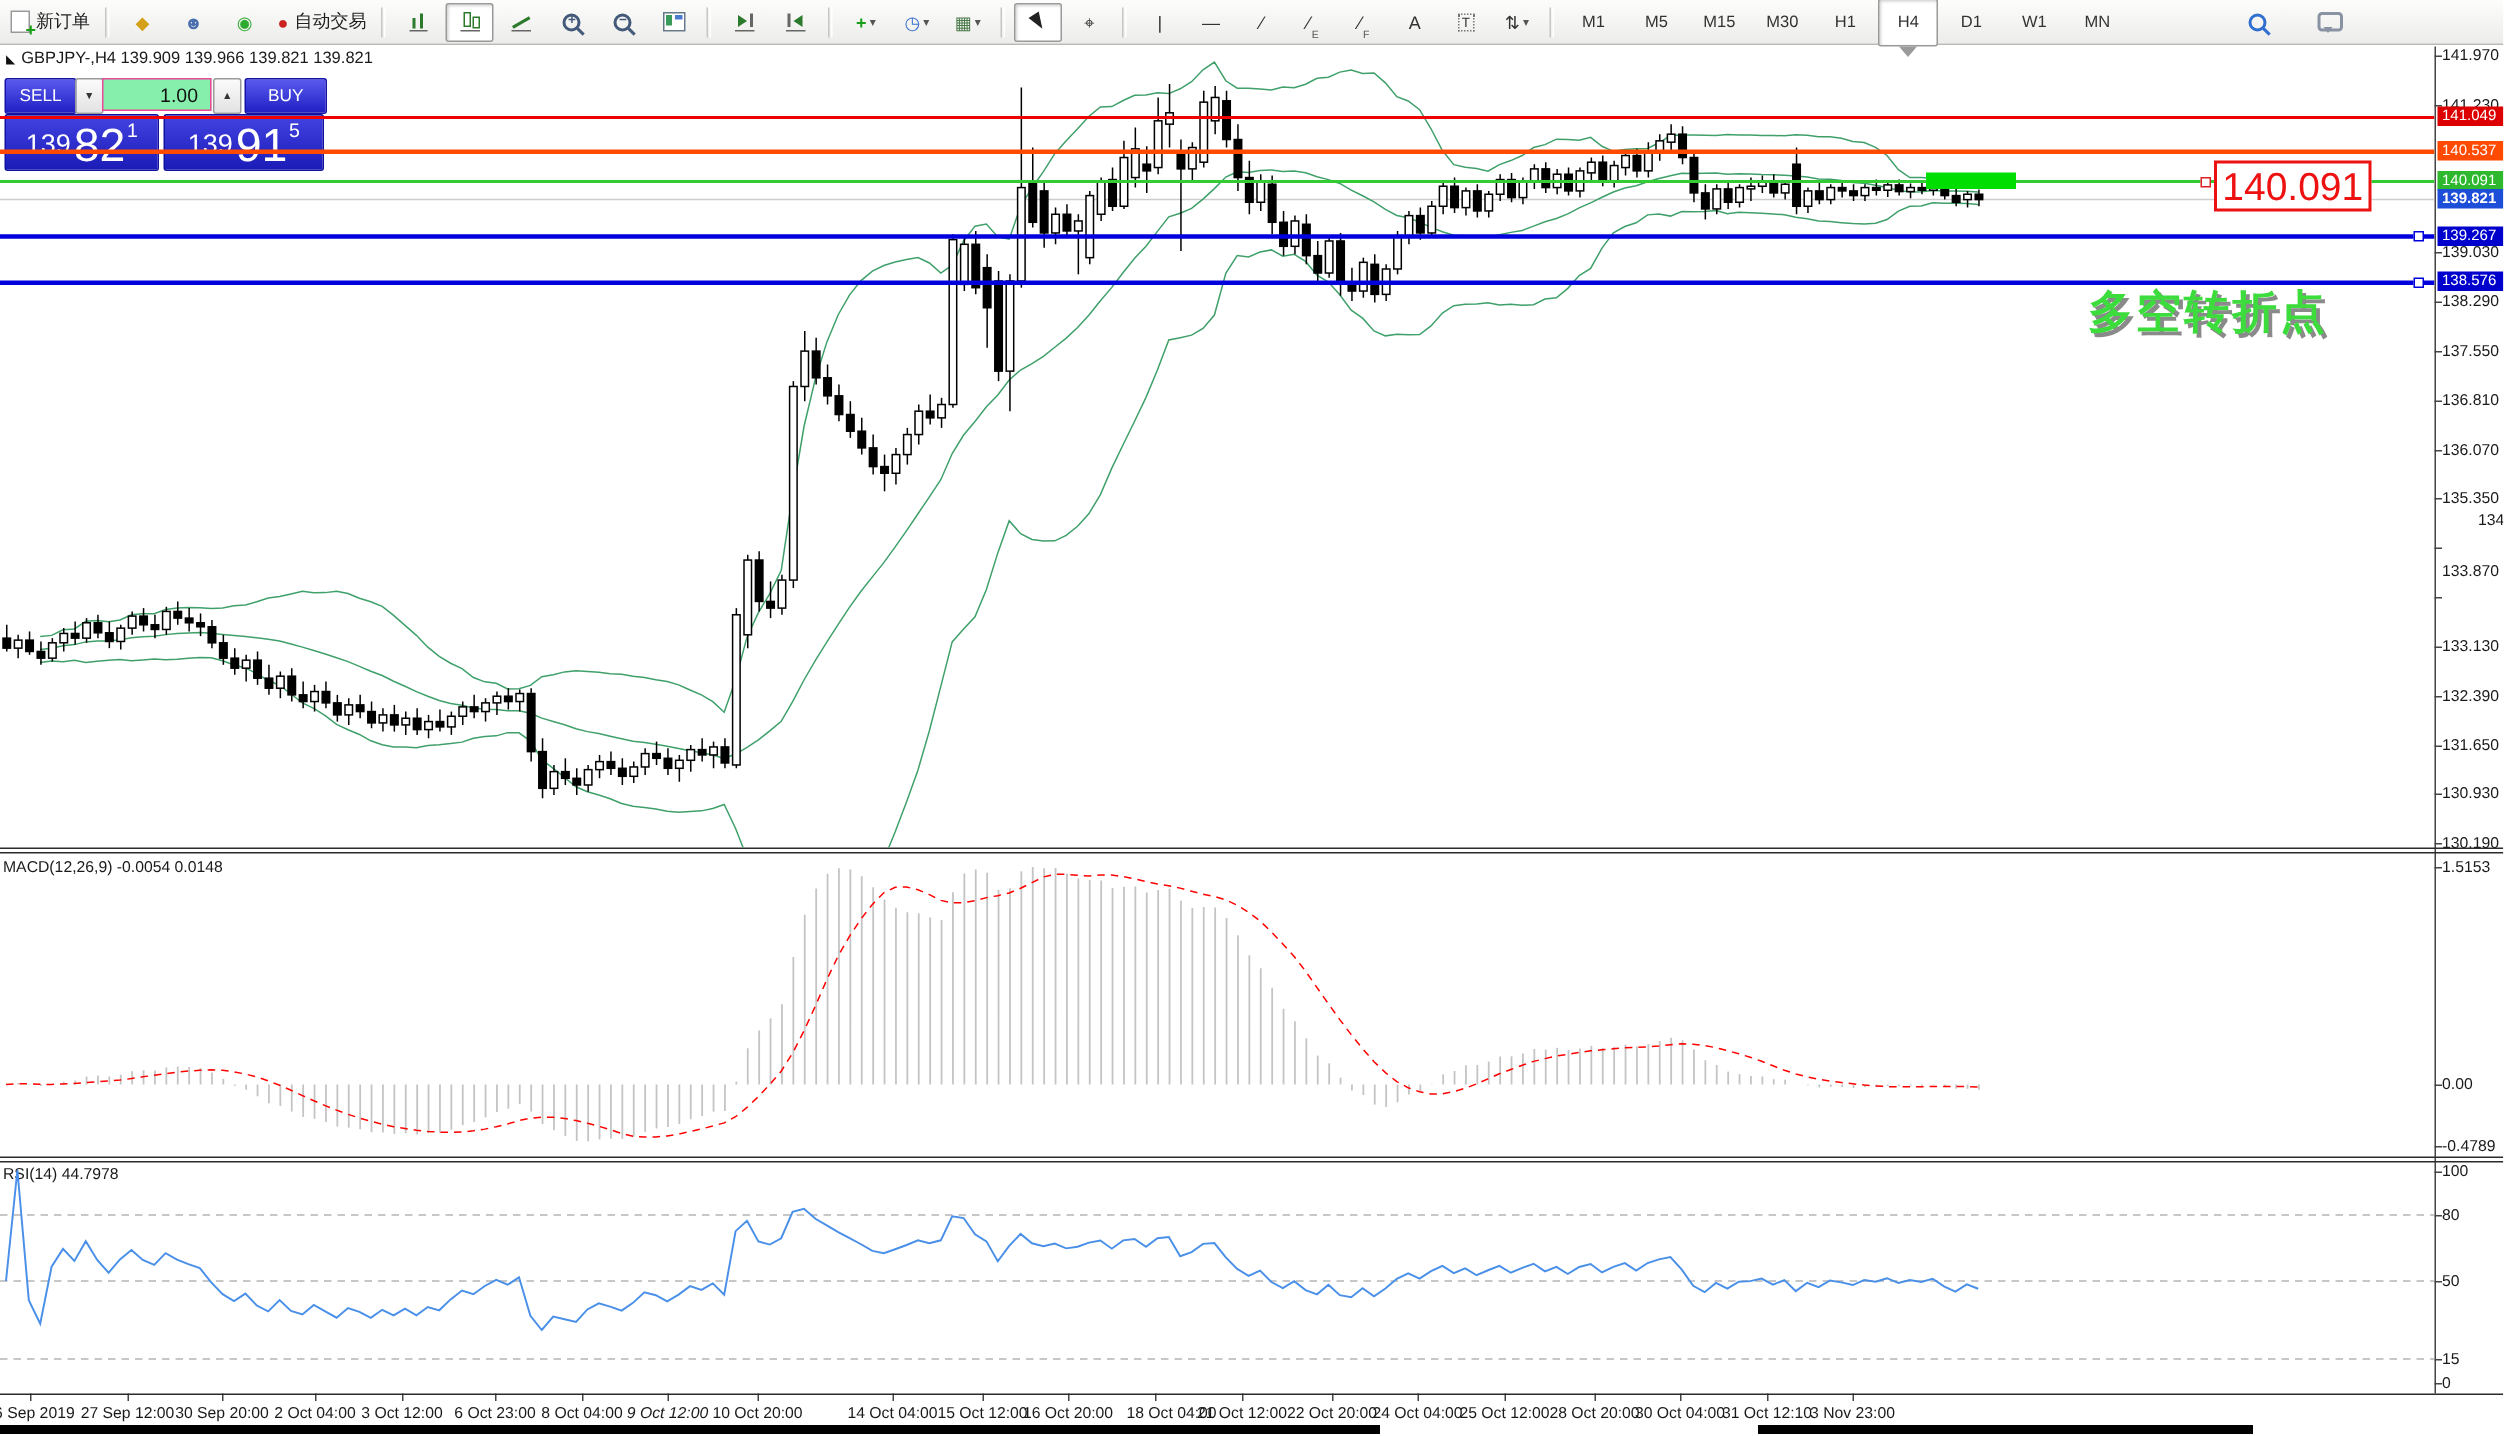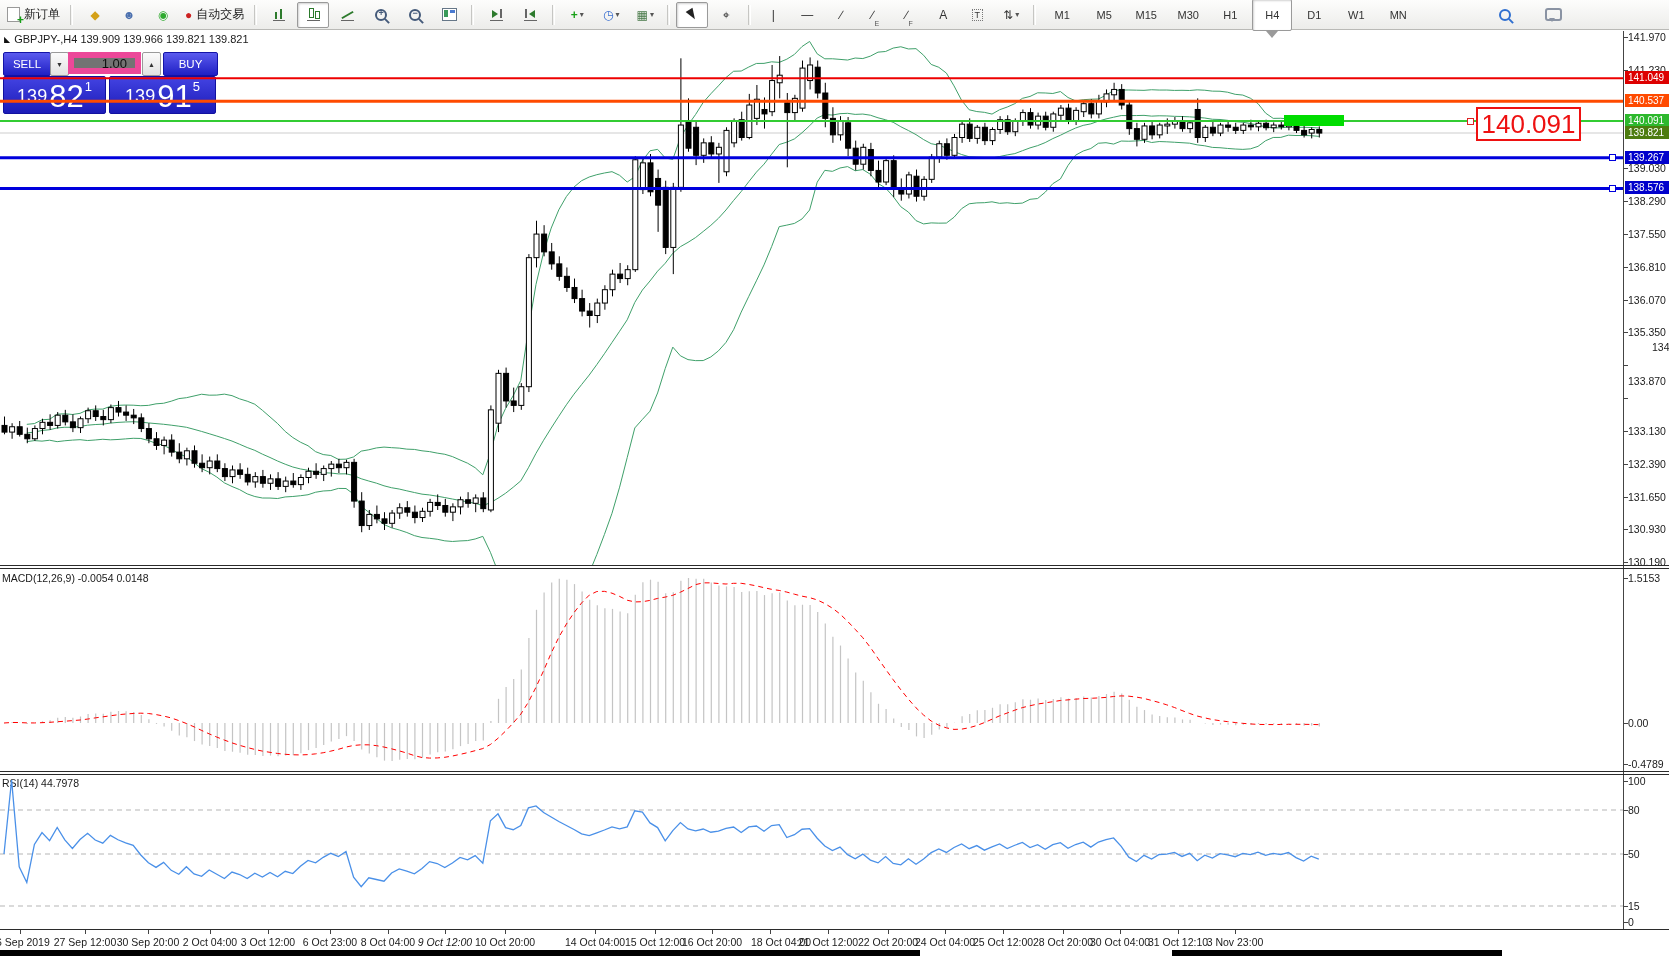--- a/index.html
+++ b/index.html
@@ -59,21 +59,21 @@
          text-align:left;padding:1px 0 0 3px;box-sizing:border-box;white-space:nowrap;}
   .ttick{position:absolute;top:929px;width:1px;height:5px;background:#444;}
   .tlab{position:absolute;top:936px;font-size:10.5px;color:#1a1a1a;transform:translateX(-50%);white-space:nowrap;}
   .pane-label{position:absolute;font-size:10.5px;color:#1a1a1a;}
   
   #trade-panel{position:absolute;left:2px;top:52px;width:214px;height:62px;}
   .tp-btn{position:absolute;background:linear-gradient(#5a5aee,#2020c4);color:#fff;border:1px solid #1313a8;
      border-radius:2px;font-size:11.5px;display:flex;align-items:center;justify-content:center;}
   .tp-spin{position:absolute;background:linear-gradient(#fbfbfb,#e2e2e2);border:1px solid #9a9a9a;color:#333;
      font-size:7px;display:flex;align-items:center;justify-content:center;border-radius:2px;}
-  #tp-vol{position:absolute;left:66px;top:0;width:73px;height:22px;background:#737373;border:6px solid #ec4899;
+  #tp-vol{position:absolute;left:66px;top:0;width:73px;height:22px;background:#86efac;border:1px solid #ec4899;
      font-size:13px;color:#111;display:flex;align-items:center;justify-content:flex-end;padding-right:8px;box-sizing:border-box;}
   .tp-price{position:absolute;top:24px;height:38px;background:linear-gradient(#4343e2,#1b1bb8);border:1px solid #1111a0;
      border-radius:2px;color:#fff;display:flex;align-items:flex-end;justify-content:center;padding-bottom:3px;box-sizing:border-box;}
   .tp-price .pre{font-size:18px;margin:0 2px 3px 0;}
   .tp-price .big{font-size:31px;line-height:26px;}
   .tp-price .sup{font-size:13px;margin:0 0 16px 1px;}
   
   #price-box{position:absolute;border:2px solid #ee1111;background:#fff;color:#ee1111;
      font-size:26px;display:flex;align-items:center;justify-content:center;z-index:30;}
   #cn-note{position:absolute;font-size:30px;font-weight:bold;color:#3cdc3c;text-shadow:2.5px 2.5px 0 #8a8a8a;z-index:30;letter-spacing:2px;}
@@ -795,21 +795,21 @@
       <div class="axlabel" style="top: 457.695px;">132.390</div>
       <div class="axtick" style="top: 496.625px;"></div>
       <div class="axlabel" style="top: 490.625px;">131.650</div>
       <div class="axtick" style="top: 528.664px;"></div>
       <div class="axlabel" style="top: 522.664px;">130.930</div>
       <div class="axtick" style="top: 561.595px;"></div>
       <div class="axlabel" style="top: 555.595px;">130.190</div>
       <div class="badge" style="top: 71.369px; background: rgb(221, 0, 0);">141.049</div>
       <div class="badge" style="top: 94.153px; background: rgb(255, 74, 0);">140.537</div>
       <div class="badge" style="top: 114px; background: rgb(45, 184, 45);">140.091</div>
-      <div class="badge" style="top: 126.015px; background: #4d7c0f;">139.821</div>
+      <div class="badge" style="top: 126.015px; background: #1d4ed8; font-weight: bold;">139.821</div>
       <div class="badge" style="top: 150.668px; background: rgb(0, 0, 204);">139.267</div>
       <div class="badge" style="top: 181.417px; background: rgb(0, 0, 204);">138.576</div>
       <div class="axtick" style="top: 578px;"></div>
       <div class="axlabel" style="top: 572px;">1.5153</div>
       <div class="axtick" style="top: 723px;"></div>
       <div class="axlabel" style="top: 717px;">0.00</div>
       <div class="axtick" style="top: 764px;"></div>
       <div class="axlabel" style="top: 758px;">-0.4789</div>
       <div class="axtick" style="top: 781px;"></div>
       <div class="axlabel" style="top: 775px;">100</div>
@@ -889,20 +889,21 @@
       <span class="sup">1</span>
     </div>
     <div class="tp-price" style="left:107px;width:107px;">
       <span class="pre">139</span>
       <span class="big">91</span>
       <span class="sup">5</span>
     </div>
   </div>
 
   <div id="price-box" class="overlay" style="left: 1476px; top: 107px; width: 101px; height: 30px;">140.091</div>
+  <div id="cn-note" class="overlay" style="left: 1392px; top: 188px;">多空转折点</div>
   <div id="top-marker" style="left: 1266px; top: 31px;"></div>
   <div id="handles">
       <div class="handle" style="left: 1467px; top: 117.5px; border: 1.5px solid rgb(221, 34, 34);"></div>
       <div class="handle" style="left: 1609px; top: 154.168px; border: 1.5px solid rgb(0, 0, 221);"></div>
       <div class="handle" style="left: 1609px; top: 184.917px; border: 1.5px solid rgb(0, 0, 221);"></div>
     </div>
   <div id="bottom-bars">
       <div class="bbar" style="left: 0px; width: 920px;"></div>
       <div class="bbar" style="left: 1172px; width: 330px;"></div>
     </div>

